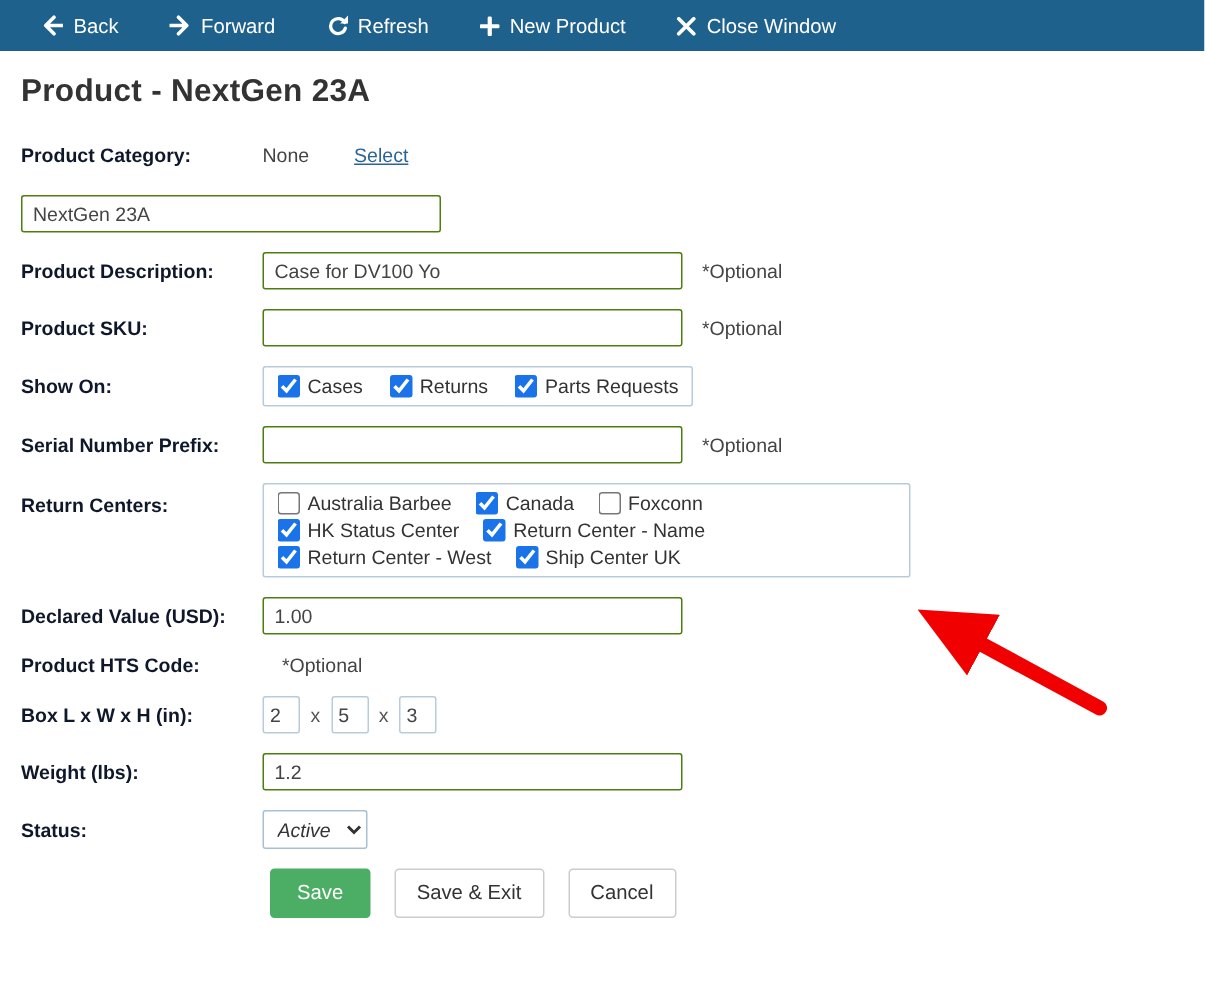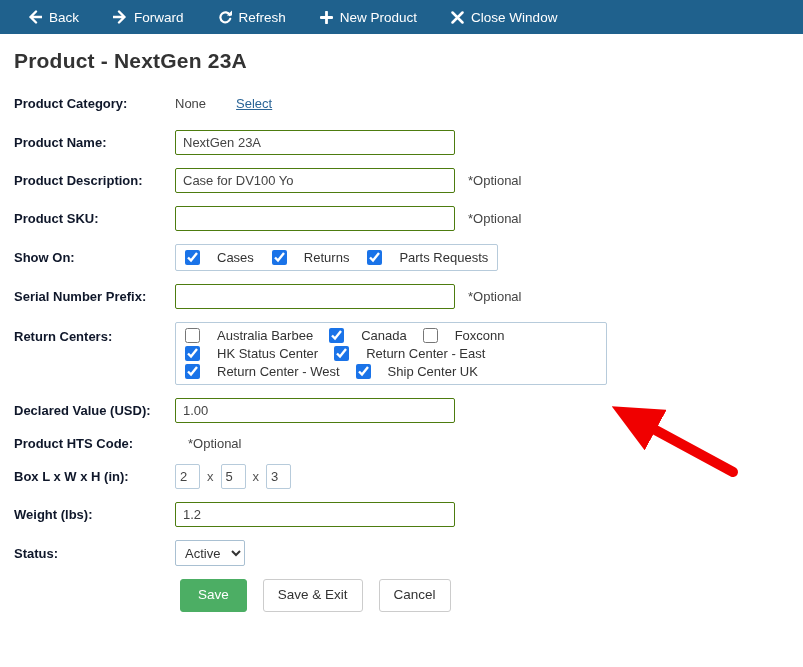--- a/index.html
+++ b/index.html
@@ -44,36 +44,36 @@
 
   .cat-value { color:#444; margin-right:30px; }
   .cat-link { color:#2a6496; text-decoration:underline; cursor:pointer; }
 
   .cb-group {
     border:1px solid #b7cbdb; border-radius:2px; background:#fff;
     display:inline-flex; flex-wrap:wrap; column-gap:18px; row-gap:3px;
     padding:5px 9px;
   }
   .cb-group.wide { width:432px; column-gap:16px; }
-  .cb { display:inline-flex; align-items:center; gap:17px; cursor:pointer; color:#333; }
+  .cb { display:inline-flex; align-items:center; gap:5px; cursor:pointer; color:#333; }
   .cb input {
     width:15px; height:15px; margin:0; accent-color:#1a73e8; cursor:pointer;
   }
 
   .mini {
     width:25px; height:25px; border:1px solid #b7cbdb; border-radius:2px;
     padding:2px 4px; font-family:"Liberation Sans","DejaVu Sans",sans-serif;
     font-size:13px; color:#444; outline:none;
   }
   .dim-x { margin:0 7px; color:#555; }
 
   .status-select {
     height:26px; min-width:70px; background:#fff; color:#333;
     border:1px solid #a9c0d2; border-radius:2px; padding:0 5px;
-    font-family:"Liberation Sans","DejaVu Sans",sans-serif; font-size:13px;
+    font-family:"Liberation Sans","DejaVu Sans",sans-serif; font-size:13px;font-style:italic;
   }
 
   .btnrow { margin:12px 0 0 166px; display:flex; gap:16px; }
   .btn {
     font-family:"Liberation Sans","DejaVu Sans",sans-serif; font-size:13.5px;
     padding:8px 14px; border-radius:3px; cursor:pointer; line-height:1.1;
   }
   .btn-save { background:#4cae64; border:1px solid #4cae64; color:#fff; padding:8px 17px; }
   .btn-plain { background:#fff; border:1px solid #cccccc; color:#333; }
 
@@ -130,21 +130,20 @@
 
 <div class="form">
 
   <div class="row row-category">
     <span class="flabel">Product Category:</span>
     <span class="cat-value">None</span>
     <a class="cat-link">Select</a>
   </div>
 
   <div class="row">
-    <span class="flabel">Product Name:</span>
     <input class="tinput" type="text" value="NextGen 23A" style="">
   </div>
 
   <div class="row">
     <span class="flabel">Product Description:</span>
     <input class="tinput" type="text" value="Case for DV100 Yo" style="">
     <span class="note">*Optional</span>
   </div>
 
   <div class="row">
@@ -191,21 +190,21 @@
       <label class="cb">
         <input type="checkbox" style="">
         <span>Foxconn</span>
       </label>
       <label class="cb">
         <input type="checkbox" checked="" style="">
         <span>HK Status Center</span>
       </label>
       <label class="cb">
         <input type="checkbox" checked="" style="">
-        <span>Return Center - East</span>
+        <span>Return Center - Name</span>
       </label>
       <label class="cb">
         <input type="checkbox" checked="" style="">
         <span>Return Center - West</span>
       </label>
       <label class="cb">
         <input type="checkbox" checked="" style="">
         <span>Ship Center UK</span>
       </label>
     </div>

